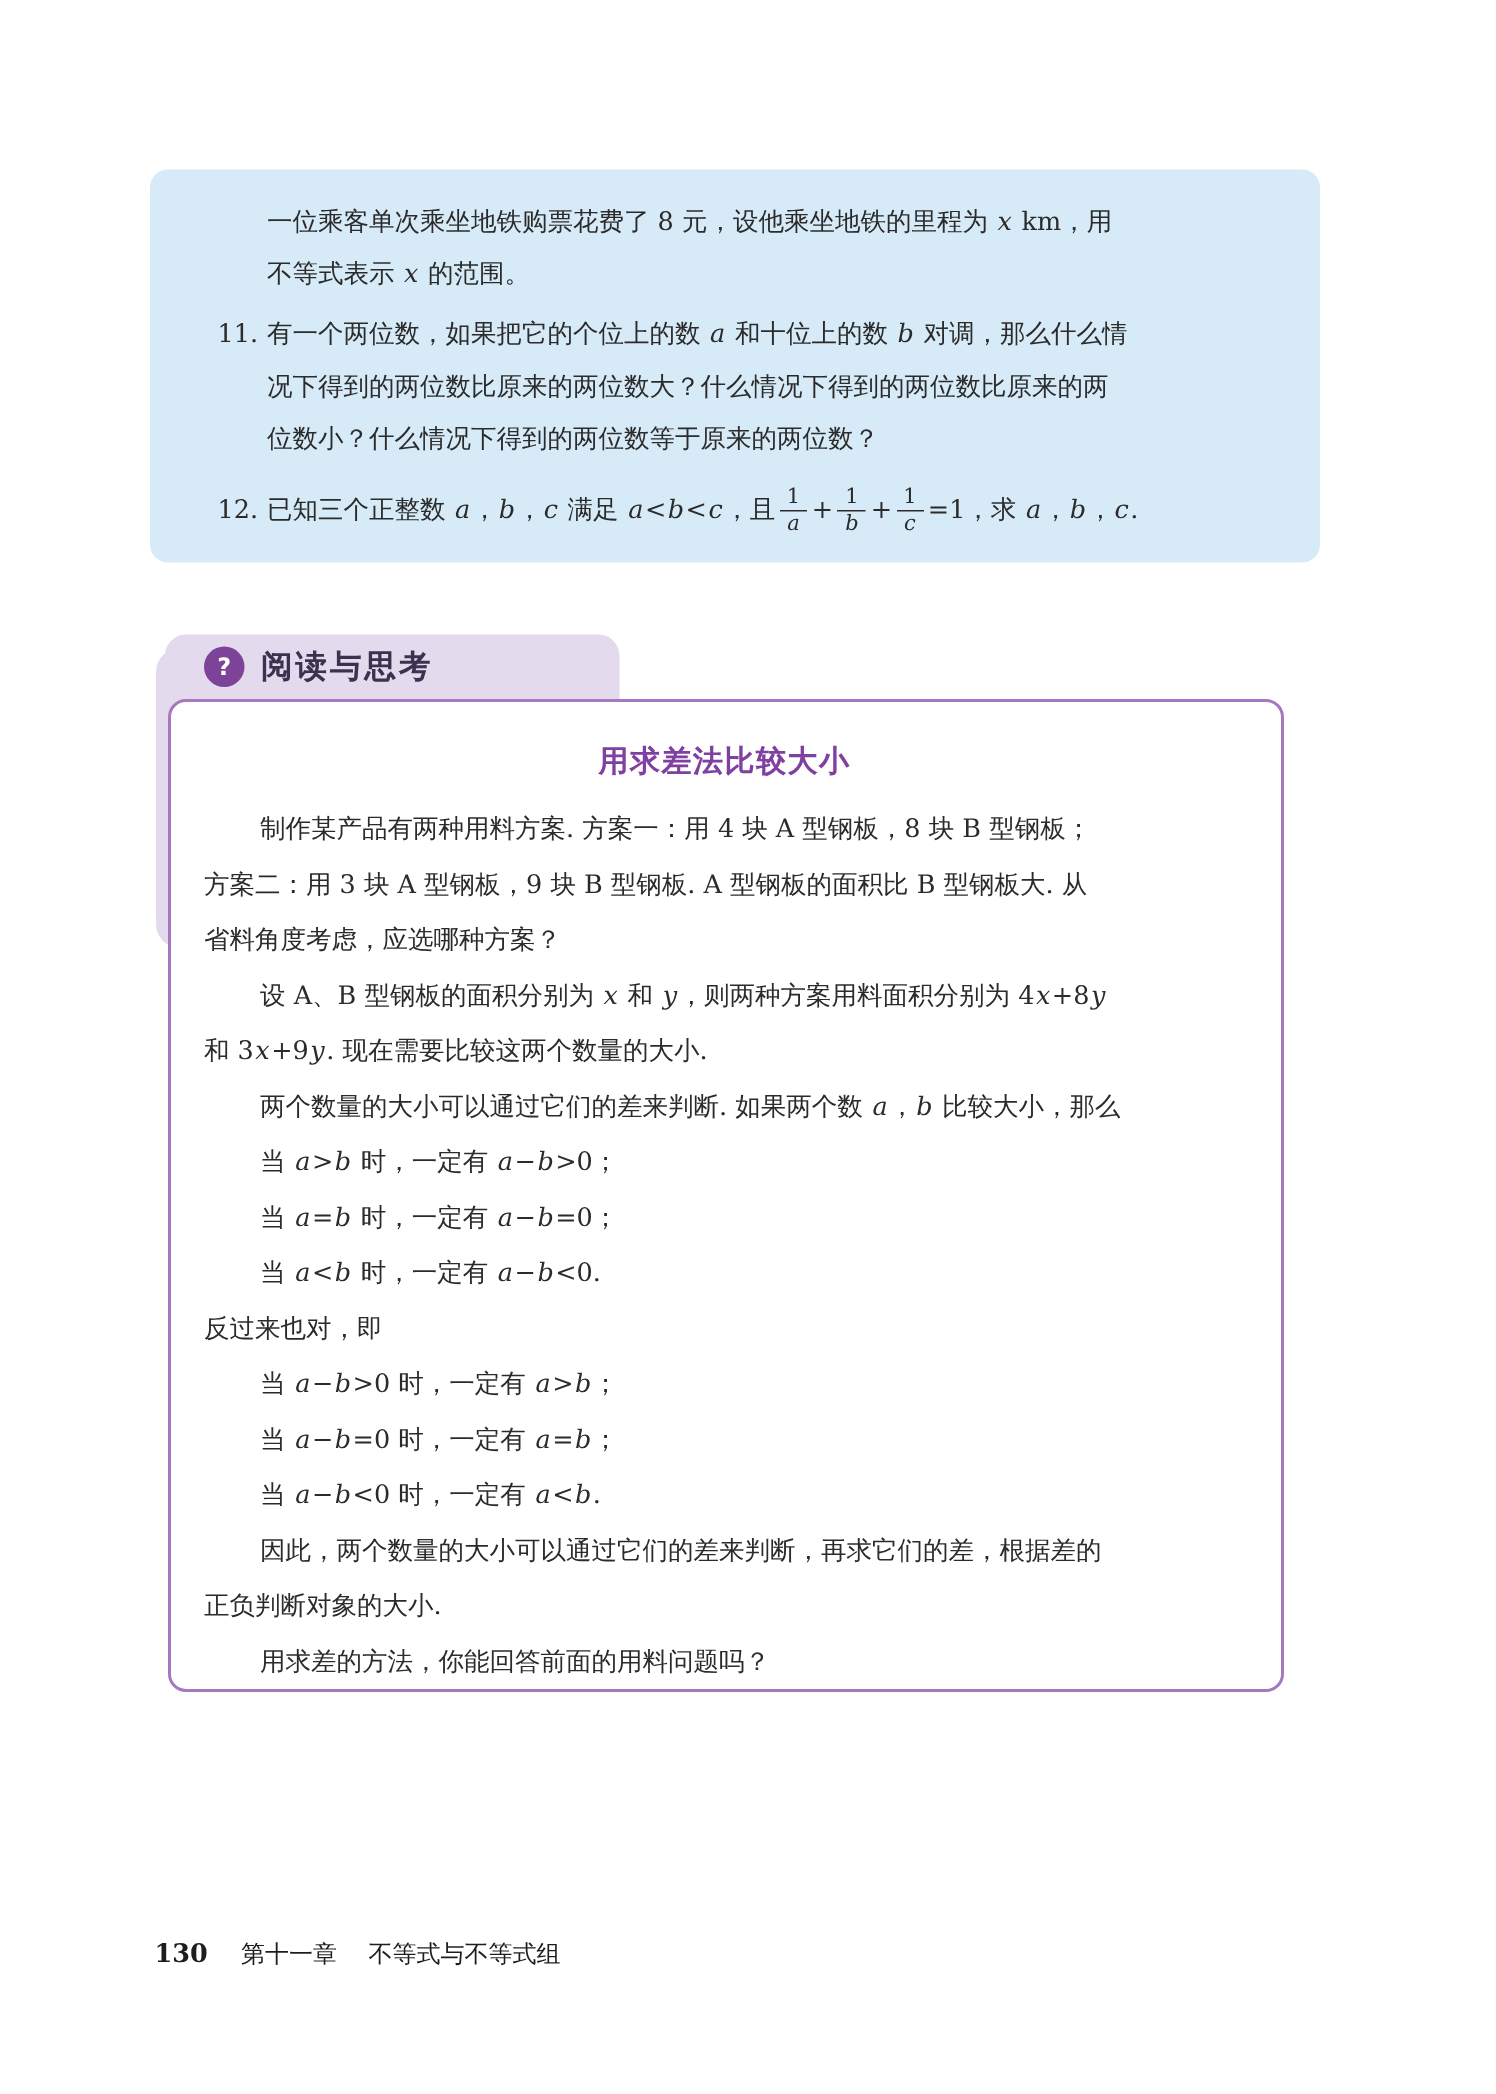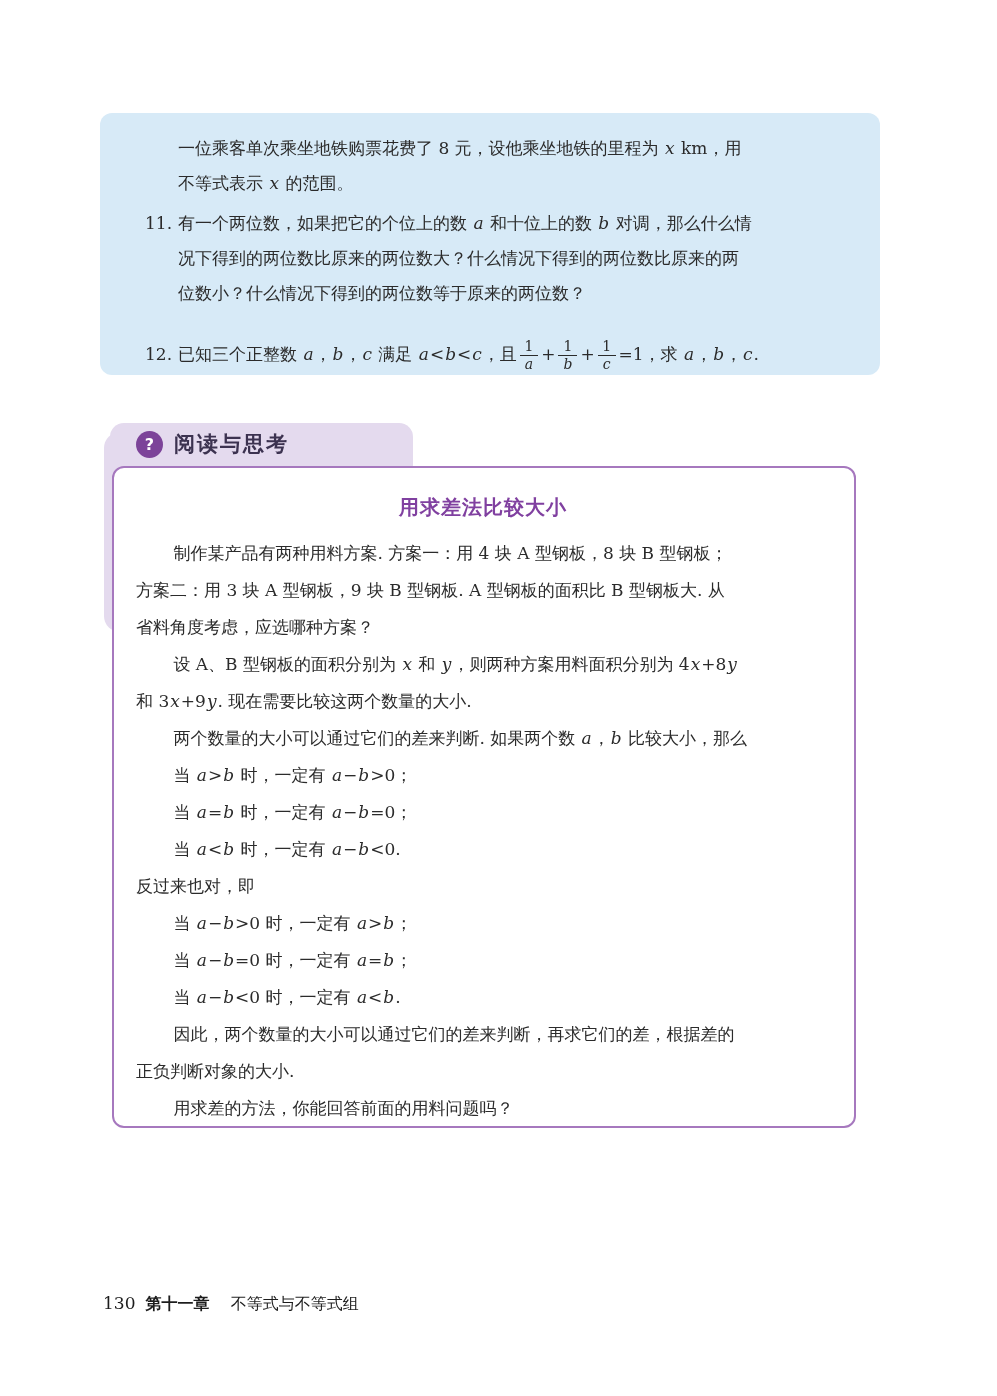--- a/index.html
+++ b/index.html
@@ -15,21 +15,21 @@
     left:100px;top:113px;width:780px;height:262px;
     background:var(--exercise_bg,#d7eaf7);
     border-radius:12px;box-sizing:border-box;
     padding:18px 18px 0 78px;overflow:hidden;
   }
   .exercises-panel .line{font-size:17px;line-height:35px;}
 
   .line{white-space:nowrap;}
   .line.indent{text-indent:2.2em;}
   .line.gap{margin-top:5px;}
-  .line.frac-line{margin-top:26px;}
+  .line.frac-line{margin-top:12px;}
 
   .pnum{display:inline-block;width:33px;margin-left:-33px;}
   .mvar{font-family:"DejaVu Serif","Liberation Serif",serif;font-style:italic;padding:0 1px;}
 
   .frac{display:inline-block;text-align:center;vertical-align:middle;margin:0 3px;}
   .fnum,.fden{display:block;font-size:14px;line-height:17px;padding:0 4px;}
   .fden{border-top:1.4px solid #2b2b2b;}
 
   
   .left-strip{
@@ -64,22 +64,22 @@
   .reading-title{
     text-align:center;font-size:20px;font-weight:bold;
     color:var(--title_color,#8040a0);
     margin:6px 0 14px 0;letter-spacing:1px;
     font-family:"DejaVu Sans","Liberation Sans",sans-serif;
   }
   .reading-panel .line{font-size:17px;line-height:37px;}
 
   
   .footer{left:103px;top:1293px;font-size:16px;color:#1d1d1d;}
-  .footer .page-num{font-weight:normal;font-size:17px;}
-  .footer .chapter{margin-left:5px;font-weight:bold;}
+  .footer .page-num{font-weight:bold;font-size:17px;}
+  .footer .chapter{margin-left:17px;}
   .footer .section{margin-left:16px;}
 </style>
 </head>
 <body>
 
 <div class="abs exercises-panel">
   <div>
       <div class="line"><span>一位乘客单次乘坐地铁购票花费了 8 元，设他乘坐地铁的里程为 </span><span class="mvar">x</span><span> km，用</span></div>
       <div class="line"><span>不等式表示 </span><span class="mvar">x</span><span> 的范围。</span></div>
       <div class="line gap"><span class="pnum">11.</span><span>有一个两位数，如果把它的个位上的数 </span><span class="mvar">a</span><span> 和十位上的数 </span><span class="mvar">b</span><span> 对调，那么什么情</span></div>

